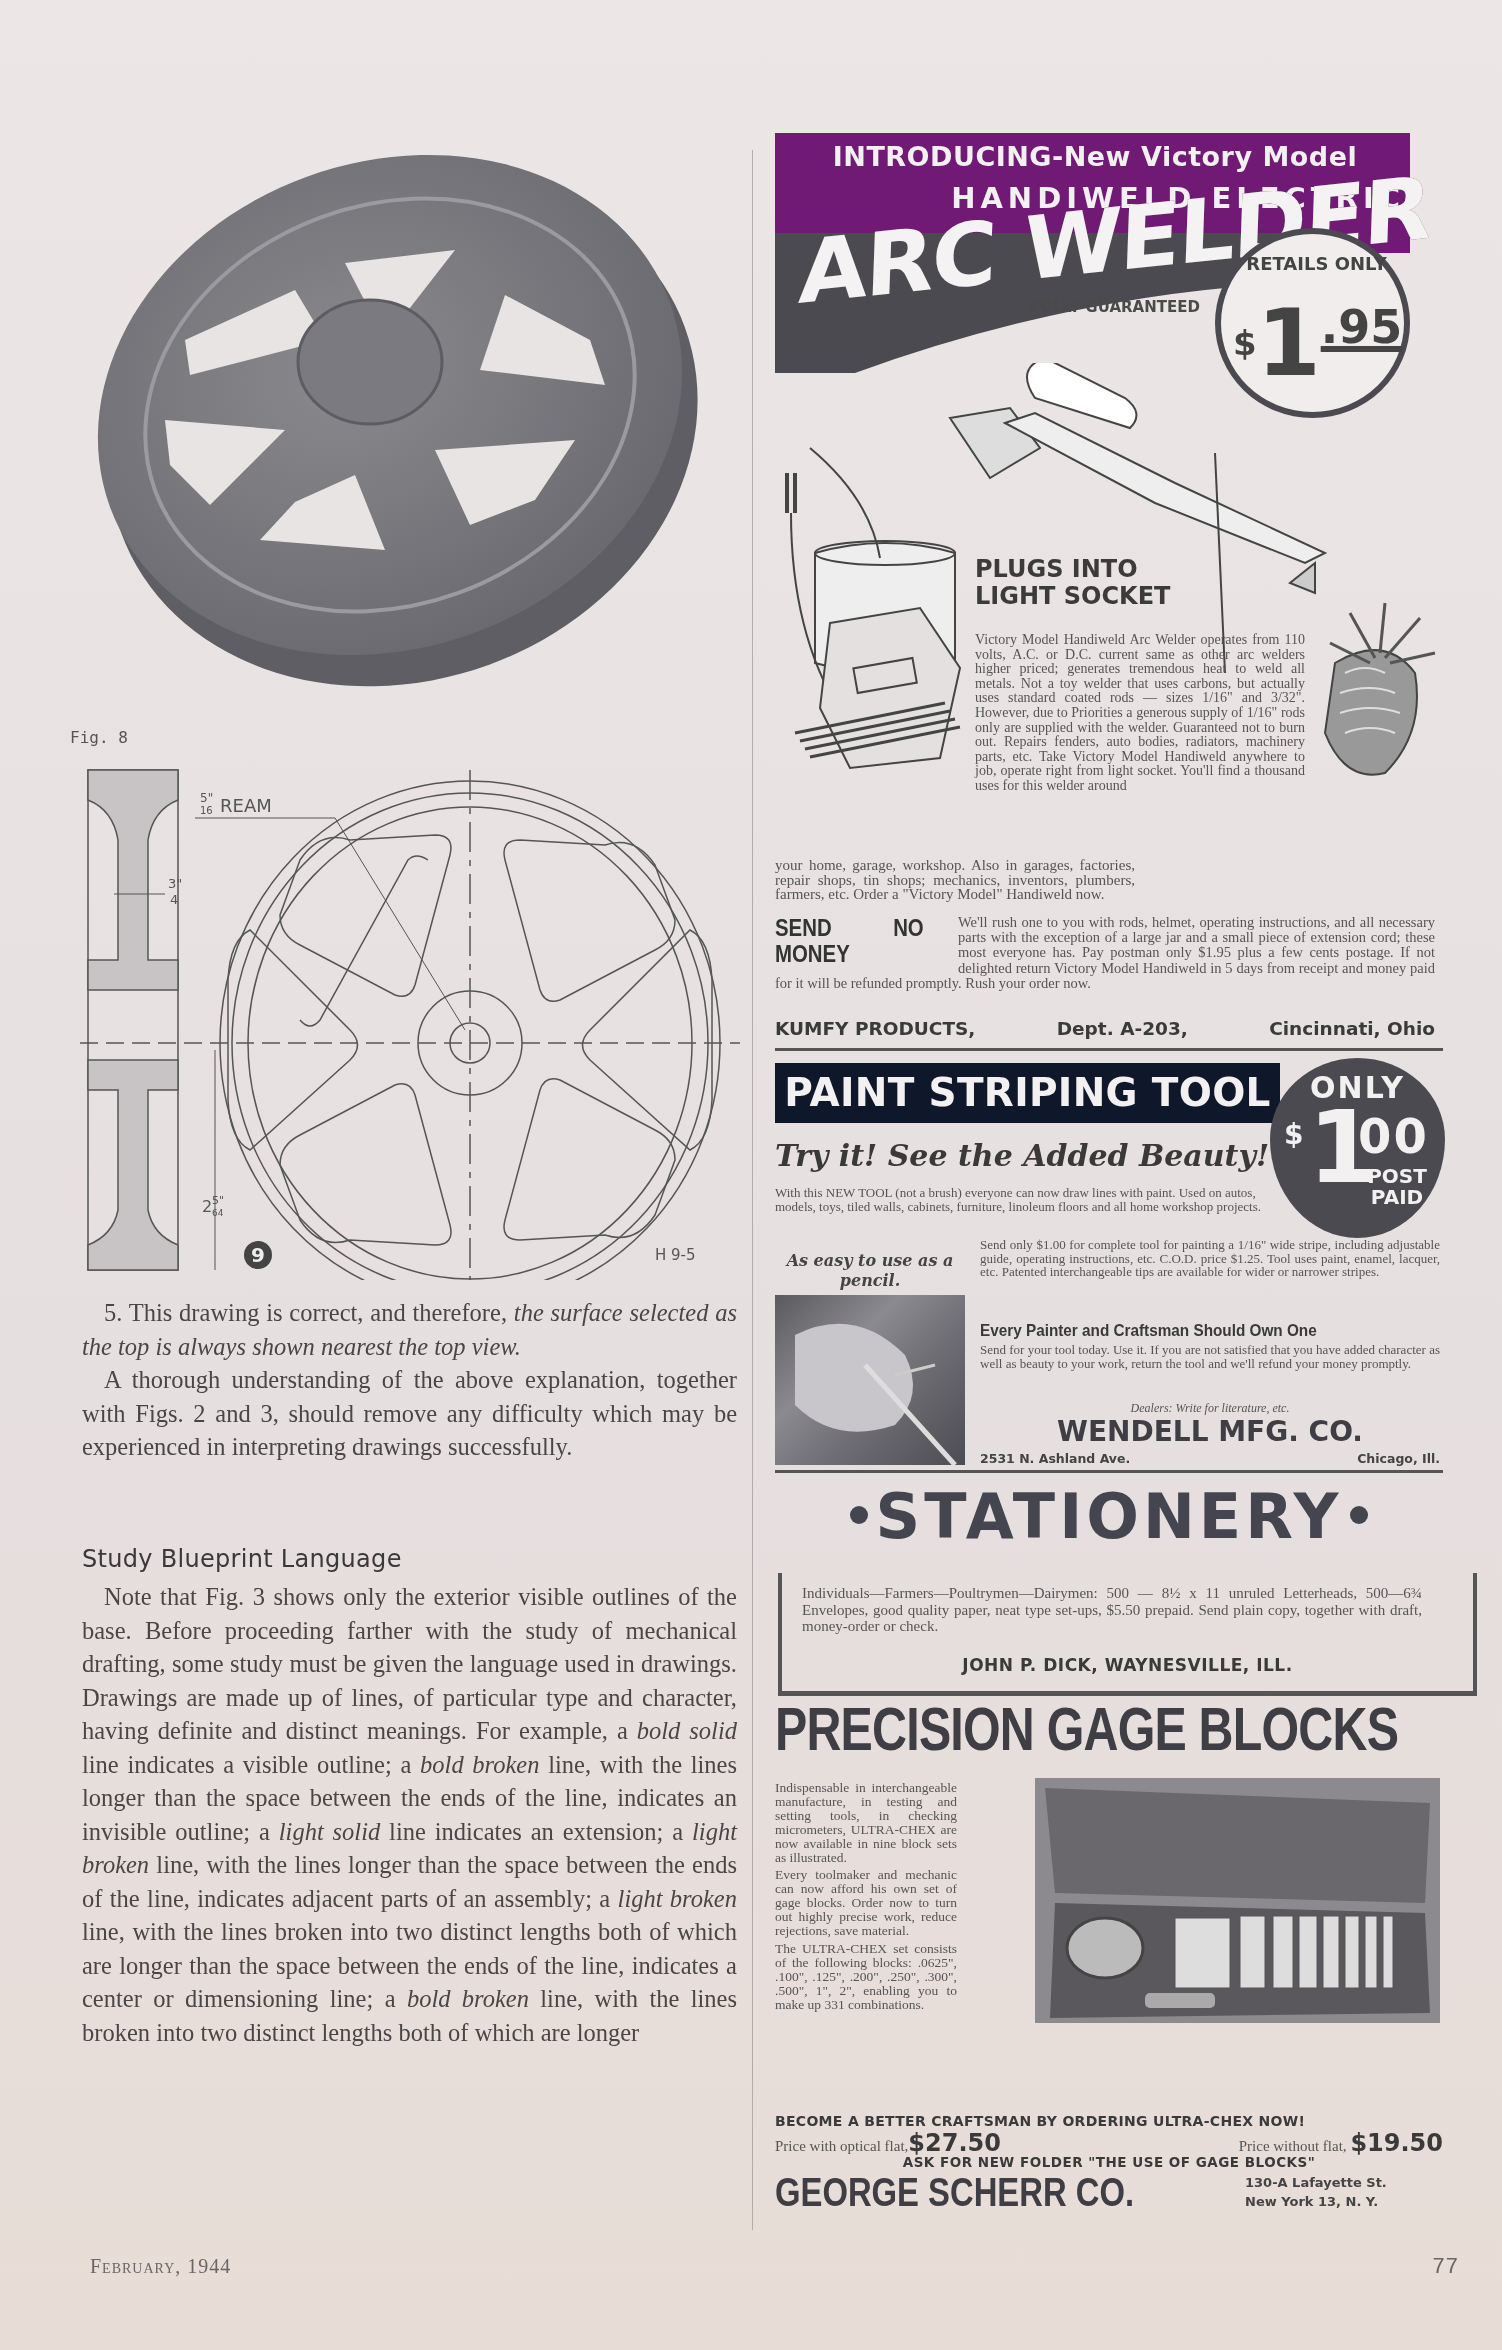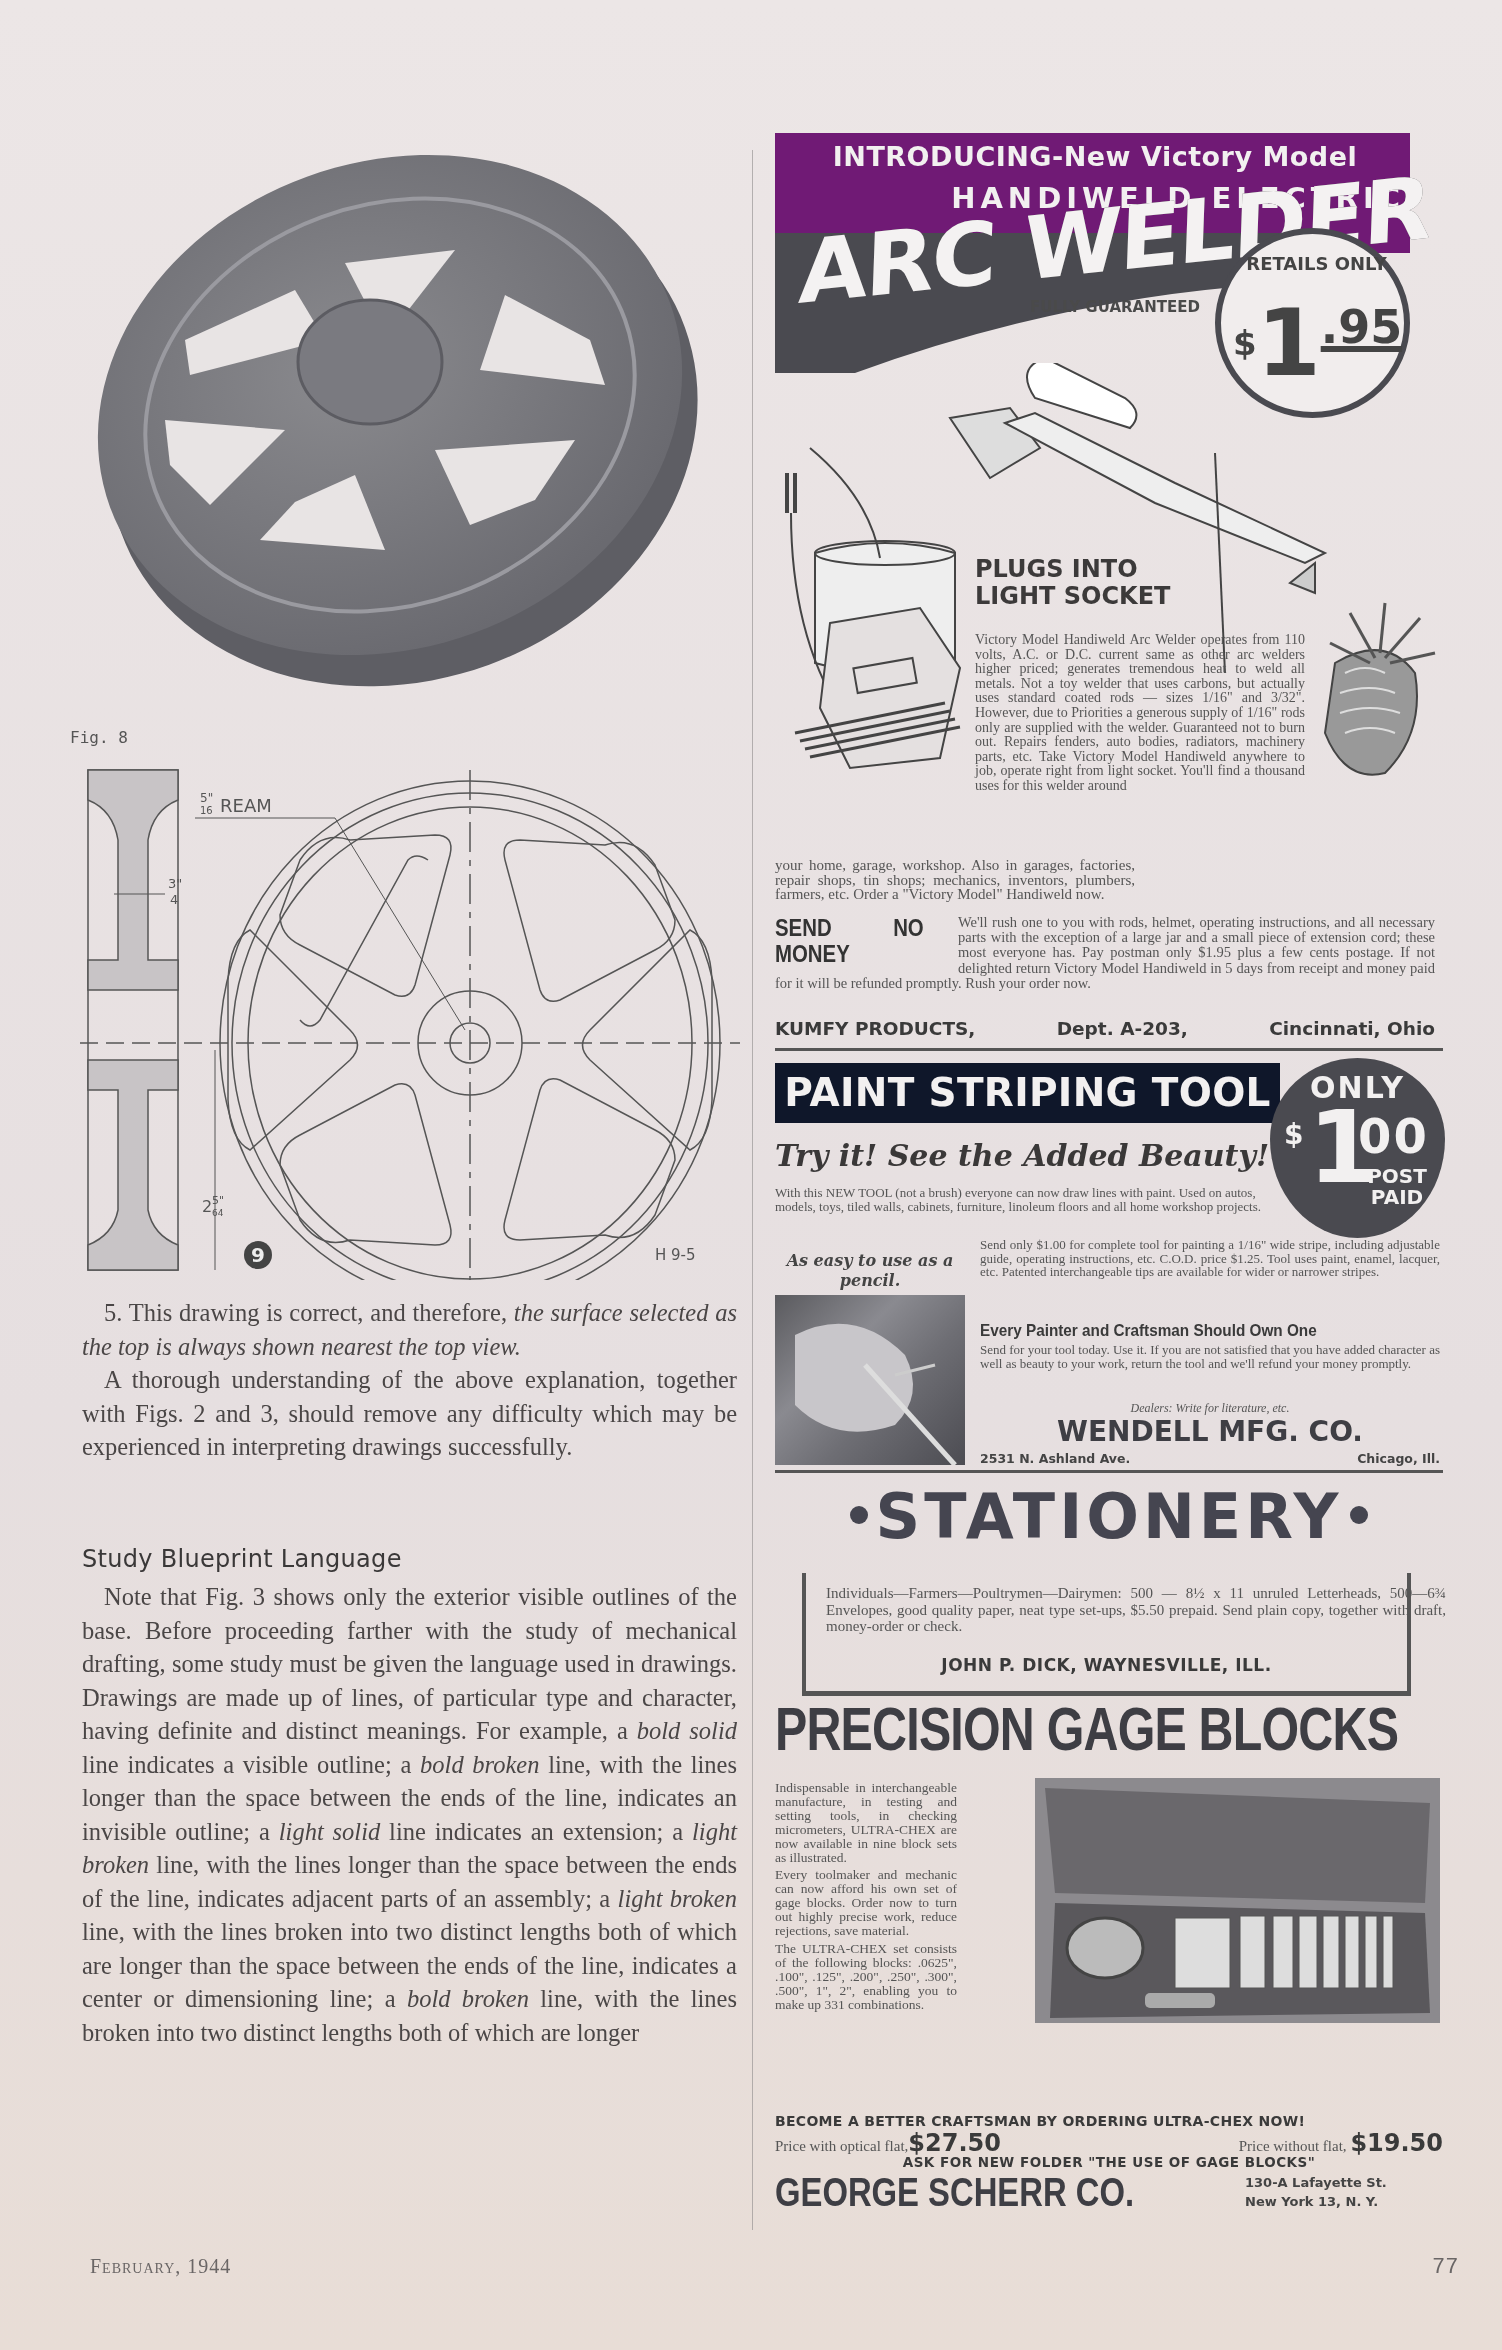--- a/index.html
+++ b/index.html
@@ -152,22 +152,22 @@
   .paint-address { position: absolute; left: 205px; top: 388px; width: 460px; display: flex; justify-content: space-between; font-family: "DejaVu Sans", sans-serif; font-weight: bold; font-size: 12.5px; color: #444; }
 
   
   .ad-stationery { top: 1480px; height: 200px; }
   .stat-title {
     position: absolute; left: 0; top: 0; width: 668px; text-align: center;
     font-family: "DejaVu Sans", sans-serif; font-weight: bold; font-size: 62px; color: #454550; letter-spacing: 4px;
   }
   .stat-dot { display: inline-block; width: 18px; height: 18px; border-radius: 50%; background: #454550; vertical-align: middle; margin: 0 8px; position: relative; top: -6px; }
   .stat-box {
-    position: absolute; left: 3px; top: 93px; width: 609px; height: 123px;
-    border-left: 4px solid #555; border-right: 4px solid #555; border-bottom: 5px solid #555; margin-left: 24px;
+    position: absolute; left: 3px; top: 93px; width: 699px; height: 123px;
+    border-left: 4px solid #555; border-right: 4px solid #555; border-bottom: 5px solid #555;
   }
   .stat-body {
     position: absolute; left: 20px; top: 12px; width: 620px;
     font-family: "Liberation Serif", serif; font-size: 15px; line-height: 16.5px; color: #555; text-align: justify;
   }
   .stat-company { position: absolute; left: 0; top: 82px; width: 100%; text-align: center; font-family: "DejaVu Sans", sans-serif; font-weight: bold; font-size: 17px; color: #3a3a3a; letter-spacing: .5px; }
 
   
   .ad-gage { top: 1693px; height: 540px; }
   .gage-title {

